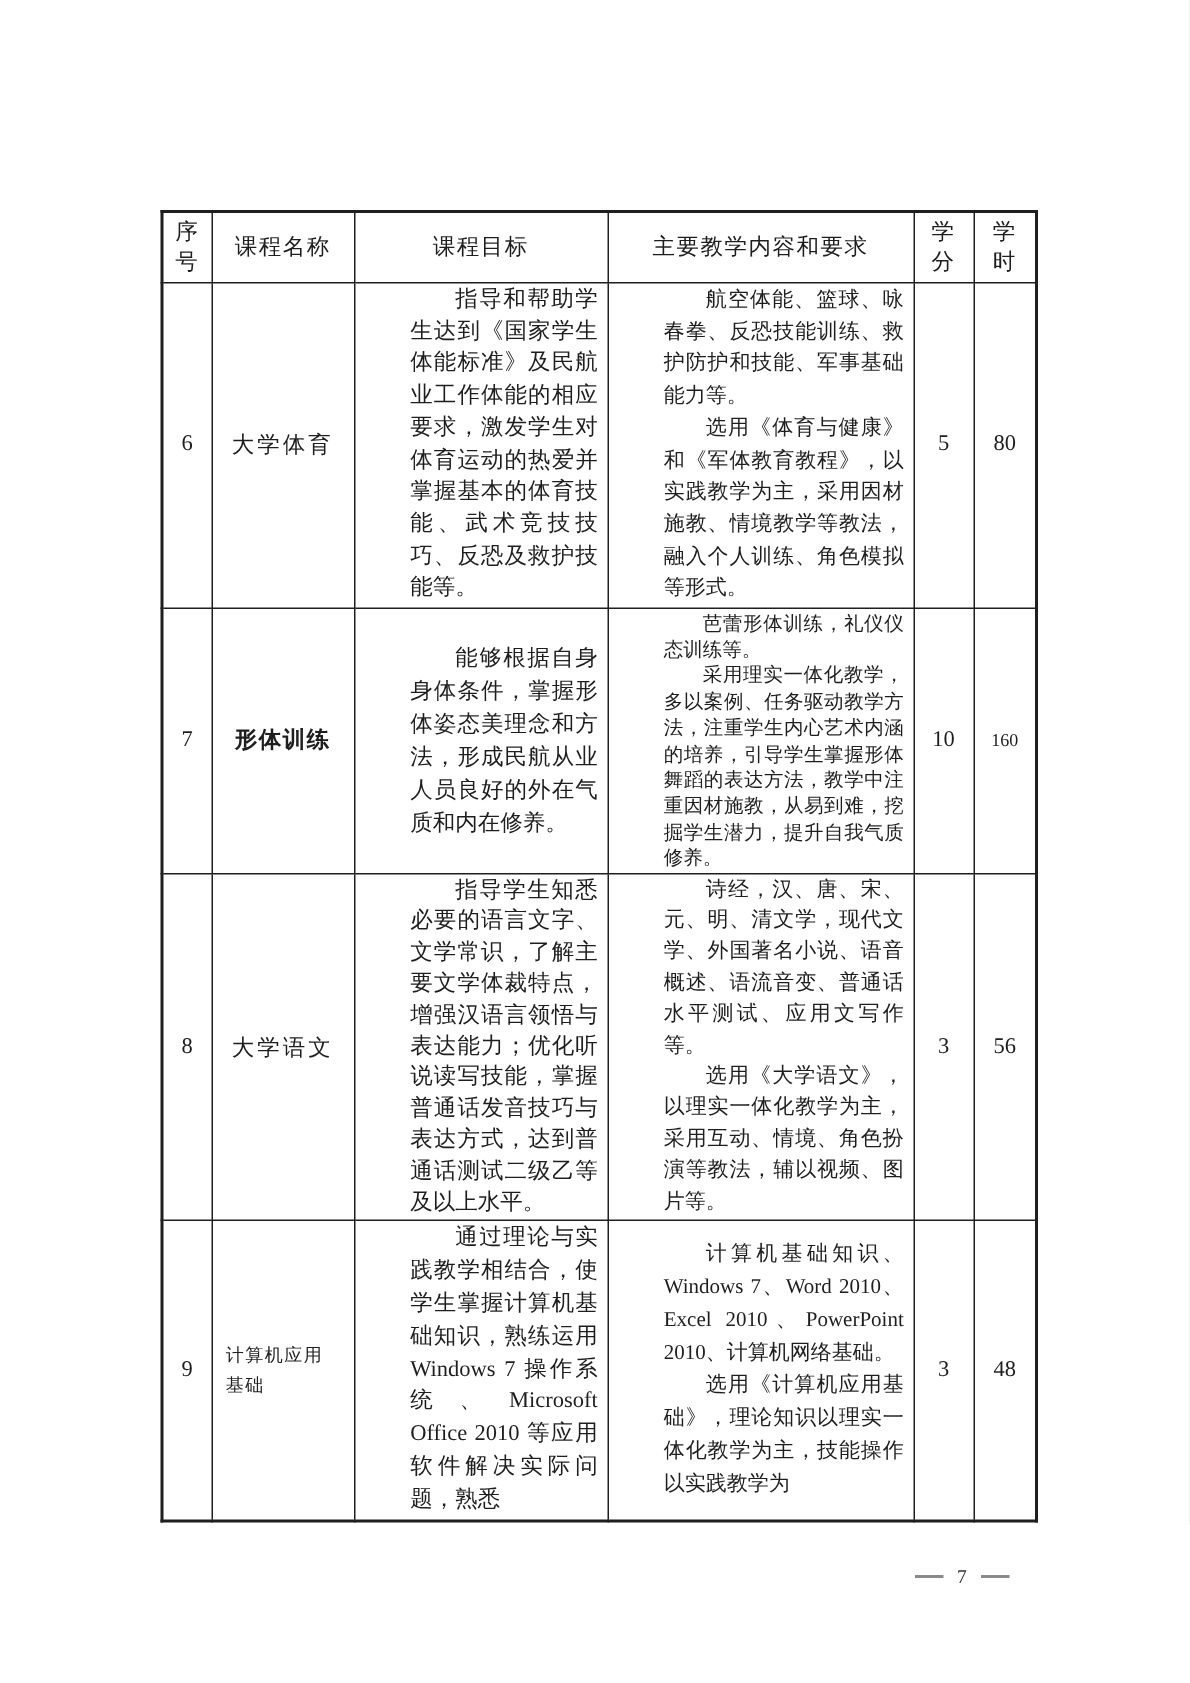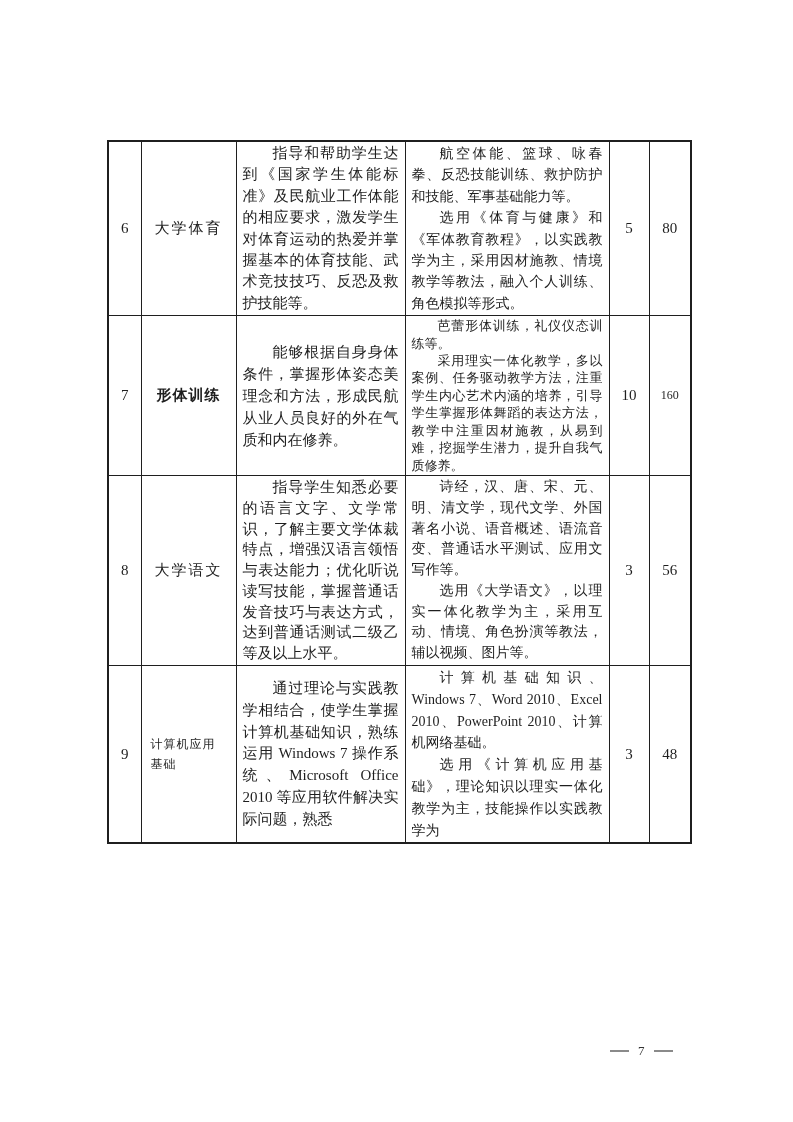--- a/index.html
+++ b/index.html
@@ -45,21 +45,21 @@
   }
   
   td.obj, td.cont {
     padding:1px 6px;
     text-align:justify;
     overflow-wrap:break-word;
   }
   td.obj { font-size:15px; }
   td.cont { font-size:14px; }
   td.obj p, td.cont p { text-align:justify; }
-  p.ind { text-indent:2em; }
+  p.ind { text-indent:2em;margin-left:31px; }
   
   td.num { text-align:center; font-size:15px; }
   td.num.small { font-size:12px; }
   
   tr.r0 { height:125px; }
   tr.r0 td.obj  { line-height:20.5px; }
   tr.r0 td.cont { line-height:25px; }
   tr.r1 { height:172px; }
   tr.r1 td.obj  { line-height:21.4px; }
   tr.r1 td.cont { line-height:21.4px; }
@@ -90,20 +90,28 @@
     <colgroup>
       <col style="width:33px">
       <col style="width:95px">
       <col style="width:169px">
       <col style="width:204px">
       <col style="width:40px">
       <col style="width:42px">
     </colgroup>
 
     <tbody>
+        <tr class="hdr">
+      <td class="th">序号</td>
+      <td class="th">课程名称</td>
+      <td class="th">课程目标</td>
+      <td class="th">主要教学内容和要求</td>
+      <td class="th">学分</td>
+      <td class="th">学时</td>
+    </tr>
 
 
     <tr class="r1">
       <td class="seq">6</td>
       <td class="name">大学体育</td>
       <td class="obj">
         <p class="ind">指导和帮助学生达到《国家学生体能标准》及民航业工作体能的相应要求，激发学生对体育运动的热爱并掌握基本的体育技能、武术竞技技巧、反恐及救护技能等。</p>
       </td>
       <td class="cont">
         <p class="ind">航空体能、篮球、咏春拳、反恐技能训练、救护防护和技能、军事基础能力等。</p>

